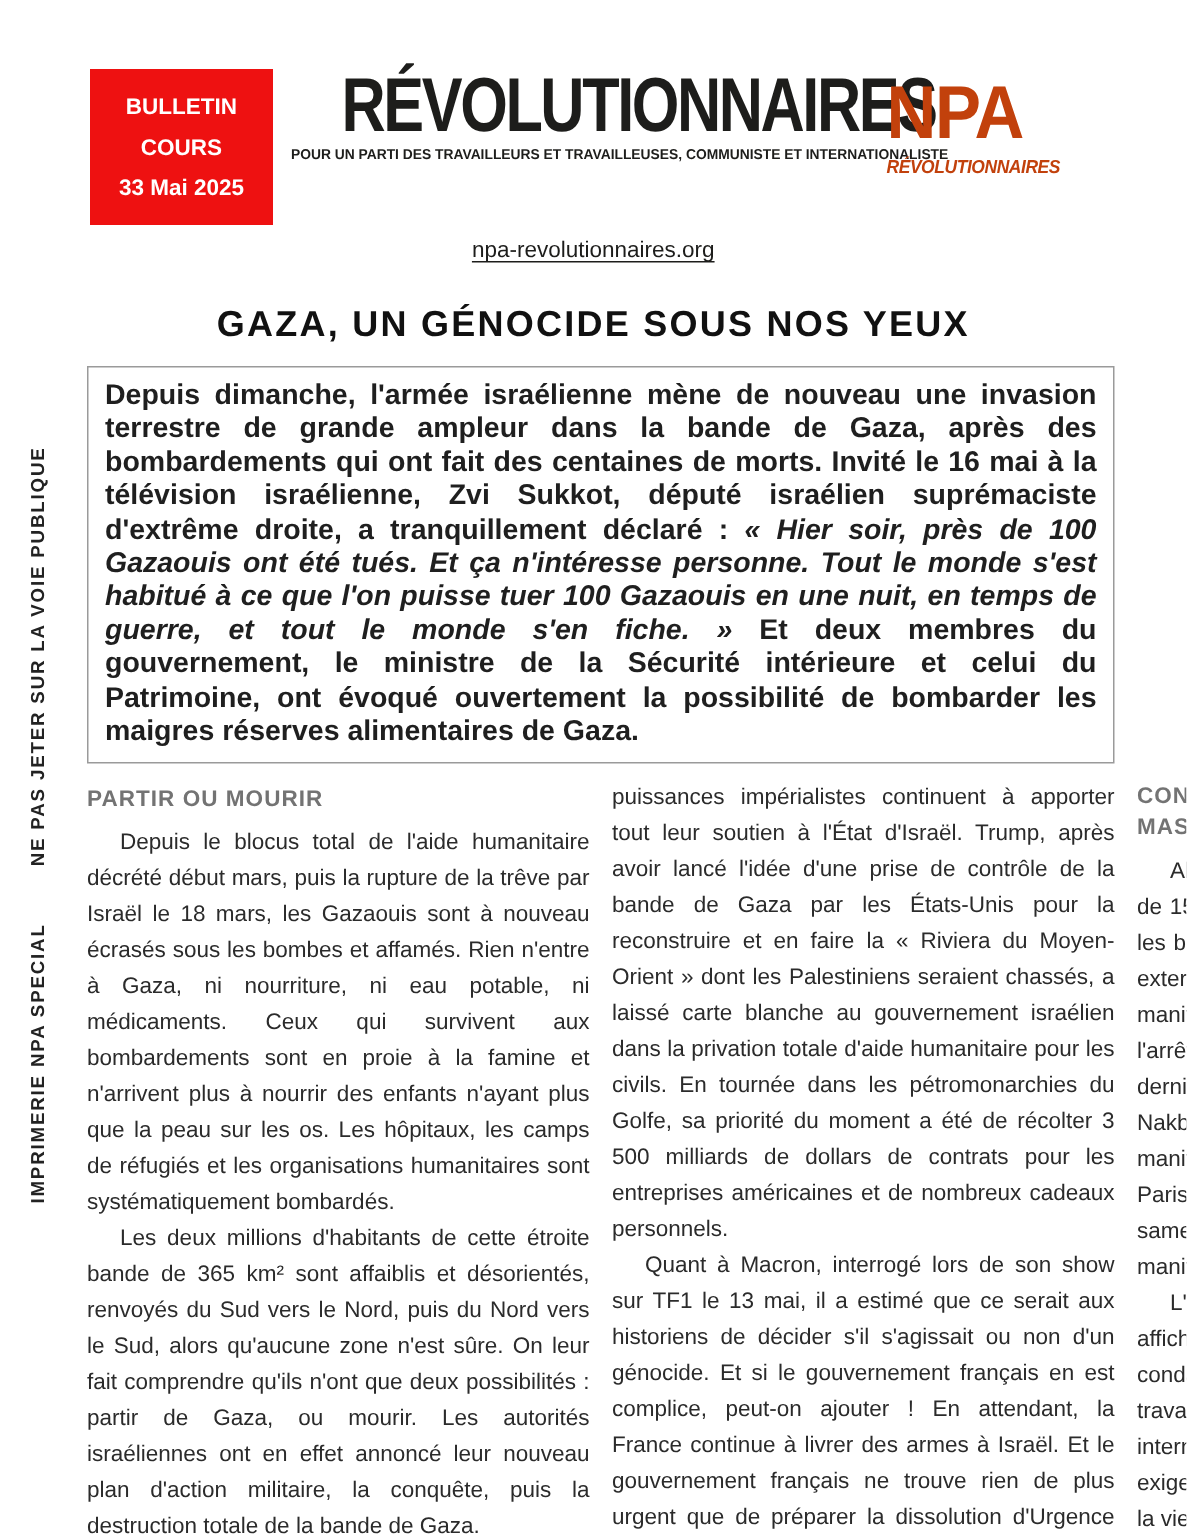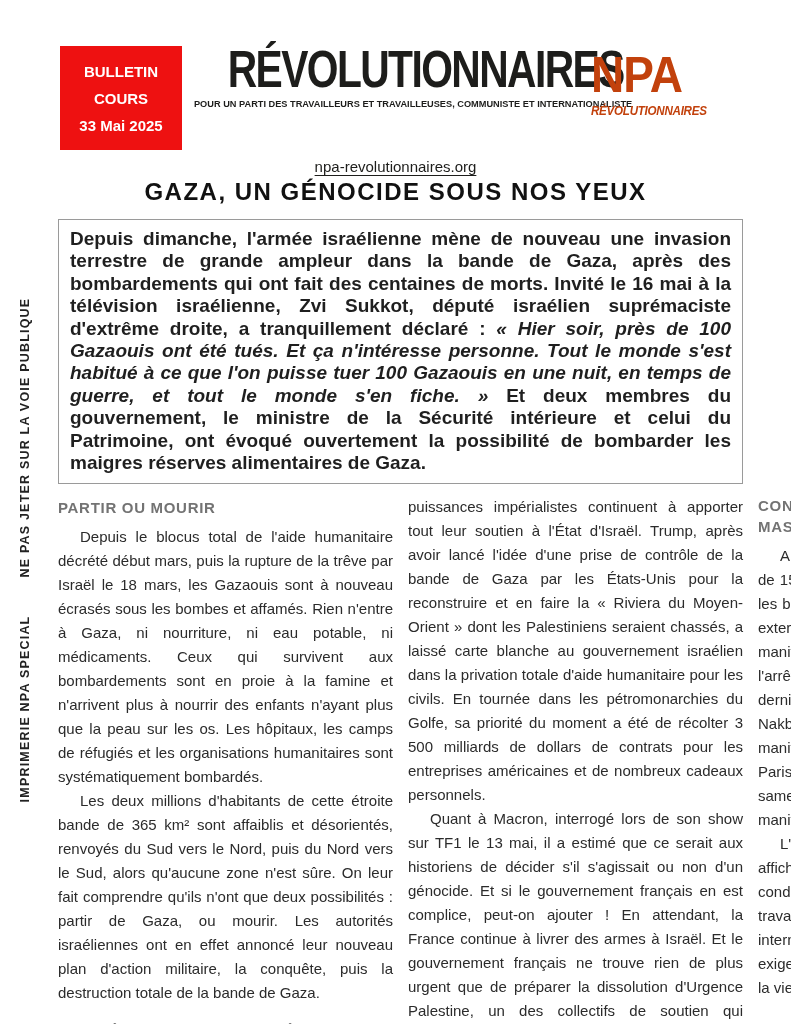--- a/index.html
+++ b/index.html
@@ -34,21 +34,21 @@
   .npa-acronym{font-size:50px;font-weight:800;letter-spacing:-1px;line-height:1;transform:scaleX(0.92);transform-origin:left top;}
   .npa-sub{font-size:12.5px;font-weight:800;font-style:italic;letter-spacing:-0.3px;margin-top:4px;white-space:nowrap;transform:scaleX(0.93);transform-origin:left top;}
 
   .website{
     text-align:center;margin-top:8px;font-size:15px;color:#1d1d1b;
   }
   .website span{text-decoration:underline;text-underline-offset:3px;cursor:pointer;}
 
   .headline{
     text-align:center;font-size:24px;font-weight:700;letter-spacing:1.5px;
-    color:#111;margin:3px 0 13px;
+    color:#111;margin:28px 0 13px;
   }
 
   .intro-box{
     border:1px solid #9a9a9a;margin:0 48px 0 58px;padding:8px 11px 9px;
     font-size:19px;font-weight:700;line-height:22.4px;text-align:justify;color:#1f1f1f;
     hyphens:auto;-webkit-hyphens:auto;
   }
   .intro-quote{font-style:italic;}
 
   .columns{

